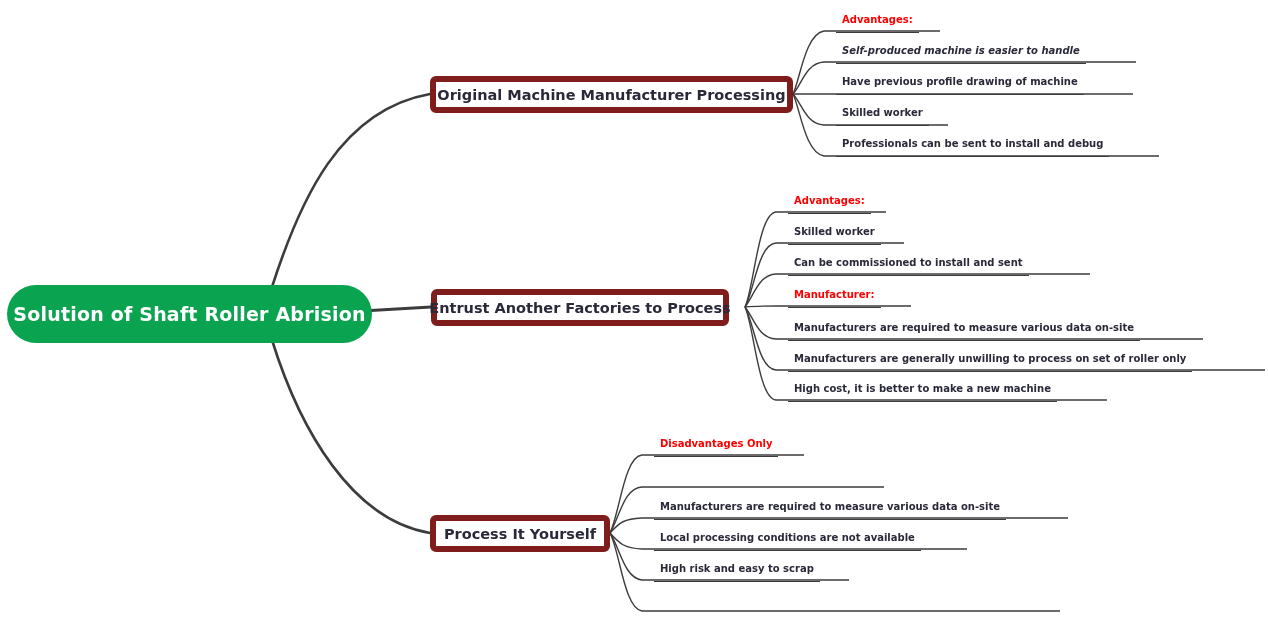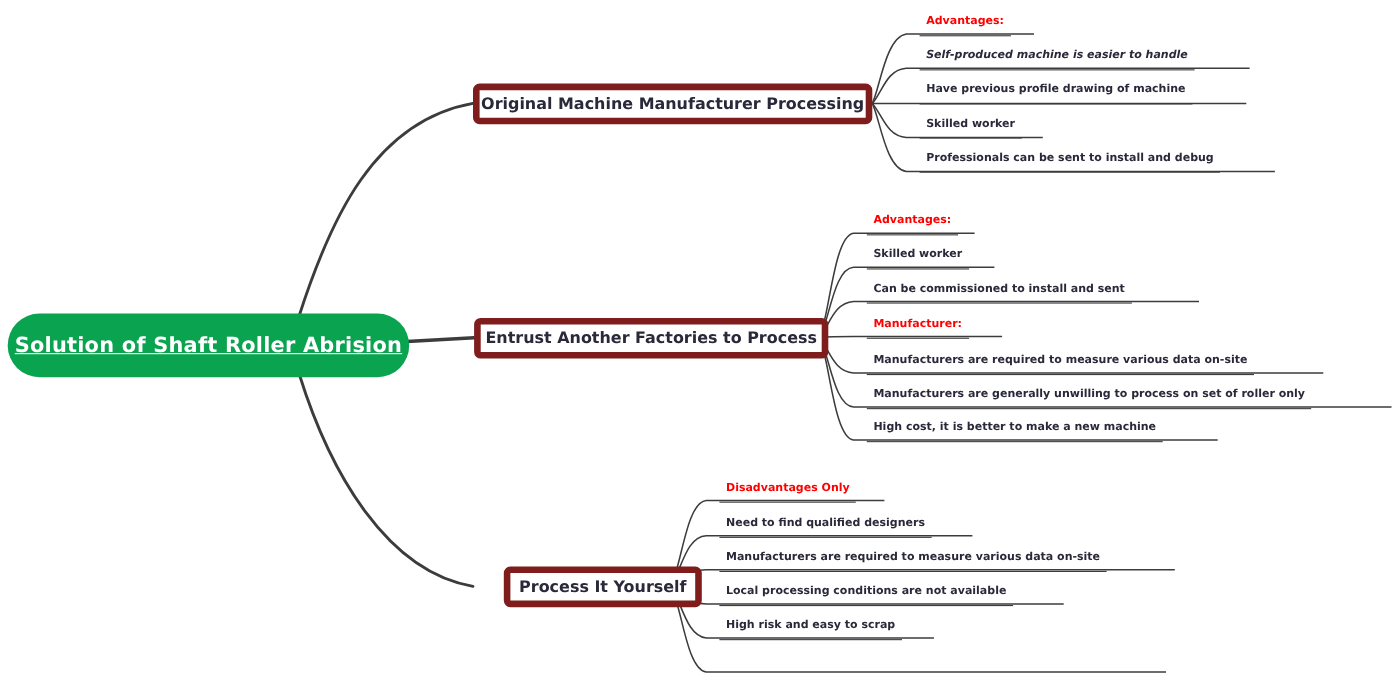--- a/index.html
+++ b/index.html
@@ -18,21 +18,20 @@
     position:absolute;
     box-sizing:border-box;
     background:#0AA350;
     border-radius:30px;
     display:flex;align-items:center;justify-content:center;
     color:#ffffff;
     font-size:19px;
     font-weight:bold;
     letter-spacing:.2px;
     white-space:nowrap;
-    text-decoration:underline;
   }
 
   
   .branch-node{
     position:absolute;
     box-sizing:border-box;
     background:#ffffff;
     border:6px solid #7f1d1d;
     border-radius:6px;
     display:flex;align-items:center;justify-content:center;
@@ -111,21 +110,21 @@
   <div class="leaf" style="left:836px;top:72px;">
     <span>Have previous profile drawing of machine</span>
   </div>
   <div class="leaf" style="left:836px;top:103px;">
     <span>Skilled worker</span>
   </div>
   <div class="leaf" style="left:836px;top:134px;">
     <span>Professionals can be sent to install and debug</span>
   </div>
 
-  <div class="branch-node" style="left:431px;top:289px;width:322px;height:37px;">
+  <div class="branch-node" style="left:431px;top:289px;width:298px;height:37px;">
     <span>Entrust Another Factories to Process</span>
   </div>
 
   <div class="leaf header" style="left:788px;top:191px;">
     <span>Advantages:</span>
   </div>
   <div class="leaf" style="left:788px;top:222px;">
     <span>Skilled worker</span>
   </div>
   <div class="leaf" style="left:788px;top:253px;">
@@ -137,29 +136,26 @@
   <div class="leaf" style="left:788px;top:318px;">
     <span>Manufacturers are required to measure various data on-site</span>
   </div>
   <div class="leaf" style="left:788px;top:349px;">
     <span>Manufacturers are generally unwilling to process on set of roller only</span>
   </div>
   <div class="leaf" style="left:788px;top:379px;">
     <span>High cost, it is better to make a new machine</span>
   </div>
 
-  <div class="branch-node" style="left:430px;top:515px;width:180px;height:37px;margin-left:28px;">
+  <div class="branch-node" style="left:430px;top:515px;width:180px;height:37px;">
     <span>Process It Yourself</span>
   </div>
 
   <div class="leaf header" style="left:654px;top:434px;">
     <span>Disadvantages Only</span>
-  </div>
-  <div class="leaf" style="left:654px;top:466px;">
-    <span>Need to find qualified designers</span>
   </div>
   <div class="leaf" style="left:654px;top:497px;">
     <span>Manufacturers are required to measure various data on-site</span>
   </div>
   <div class="leaf" style="left:654px;top:559px;">
     <span>High risk and easy to scrap</span>
   </div>
   <div class="leaf" style="left:654px;top:528px;">
     <span>Local processing conditions are not available</span>
   </div>

